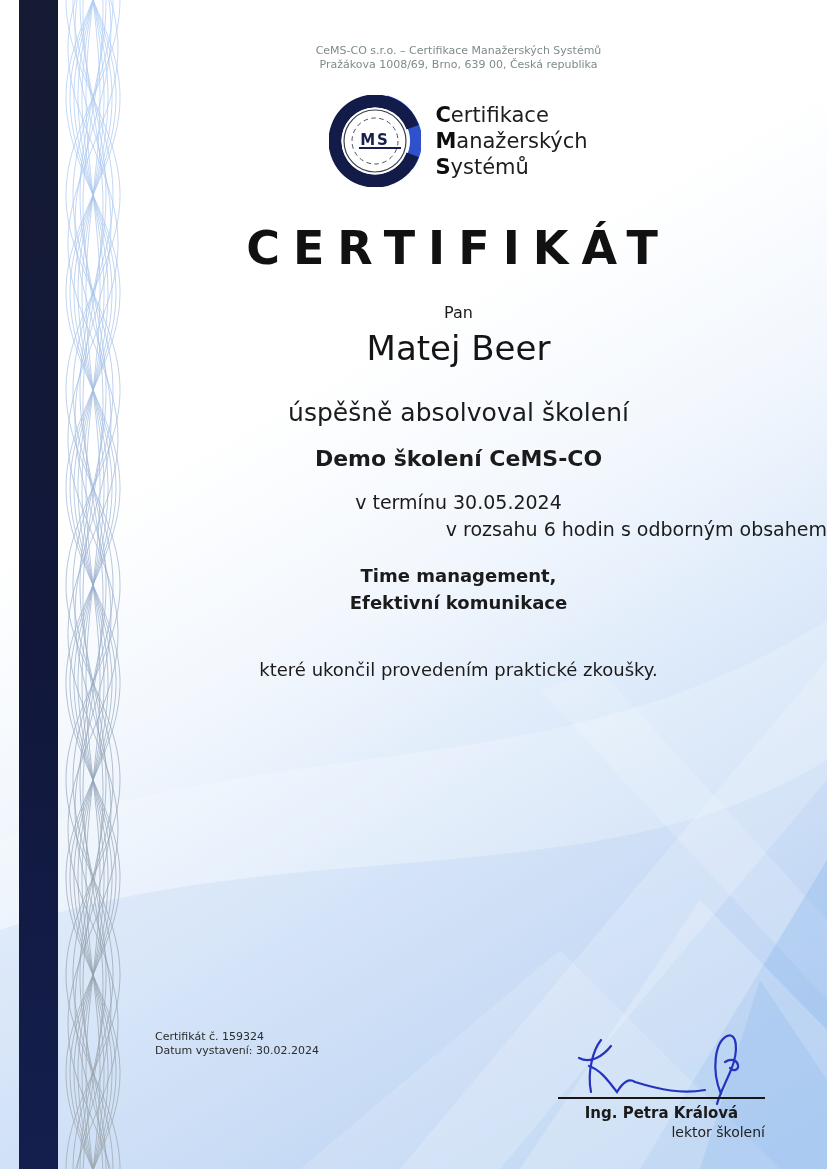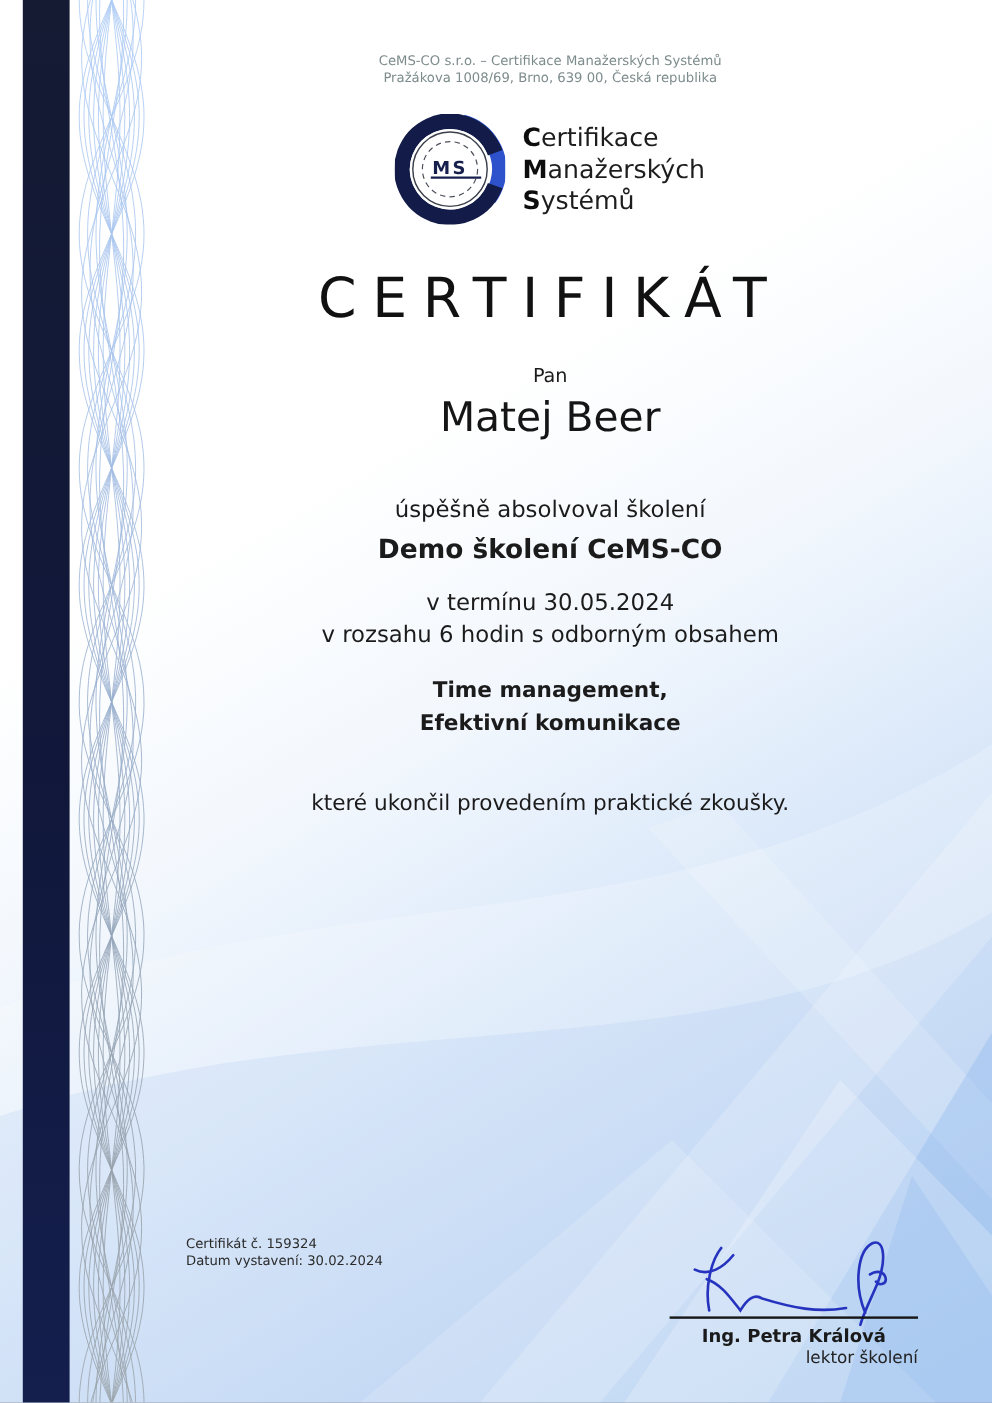--- a/index.html
+++ b/index.html
@@ -15,27 +15,27 @@
     background:linear-gradient(#151b33,#10173a 55%,#141f4e);
   }
   .guilloche-wrap{position:absolute;left:64px;top:0;width:58px;height:1169px;}
   .content{position:absolute;left:90px;top:0;right:0;height:100%;}
   .abs{position:absolute;left:0;right:0;text-align:center;}
 
   .hdr{top:44px;font-size:11px;line-height:1.28;color:#7d8b8c;}
   .logo-row{top:95px;display:flex;justify-content:center;align-items:center;gap:14px;}
   .logo-text{font-size:21px;line-height:26px;text-align:left;color:#1d1d1d;}
   .logo-text b{font-weight:bold;color:#0d0d0d;}
-  .title{top:221px;font-size:46px;font-weight:normal;letter-spacing:13px;color:#111;}
+  .title{top:221px;font-size:46px;font-weight:bold;letter-spacing:13px;color:#111;}
   .pan{top:303px;font-size:16px;}
   .name{top:329px;font-size:34px;line-height:1.15;color:#151515;}
-  .completed{top:414px;font-size:19px;}
+  .completed{top:398px;font-size:25px;}
   .course{top:446px;font-size:22px;font-weight:bold;}
   .dateline{top:491px;font-size:19px;}
-  .scopeline{top:518px;font-size:19px;}
+  .scopeline{top:518px;font-size:19px;text-align:right;}
   .topic{font-size:18px;font-weight:bold;}
   .t1{top:565px;} .t2{top:592px;} .t3{top:619px;}
   .closing{top:659px;font-size:18px;}
 
   .footer-left{
     position:absolute;left:155px;top:1030px;font-size:11px;line-height:1.3;
     color:#2a2a2a;text-align:left;
   }
   .sig-area{position:absolute;left:558px;top:1032px;width:207px;}
   .sig-svg{position:absolute;left:-5px;top:0;}

